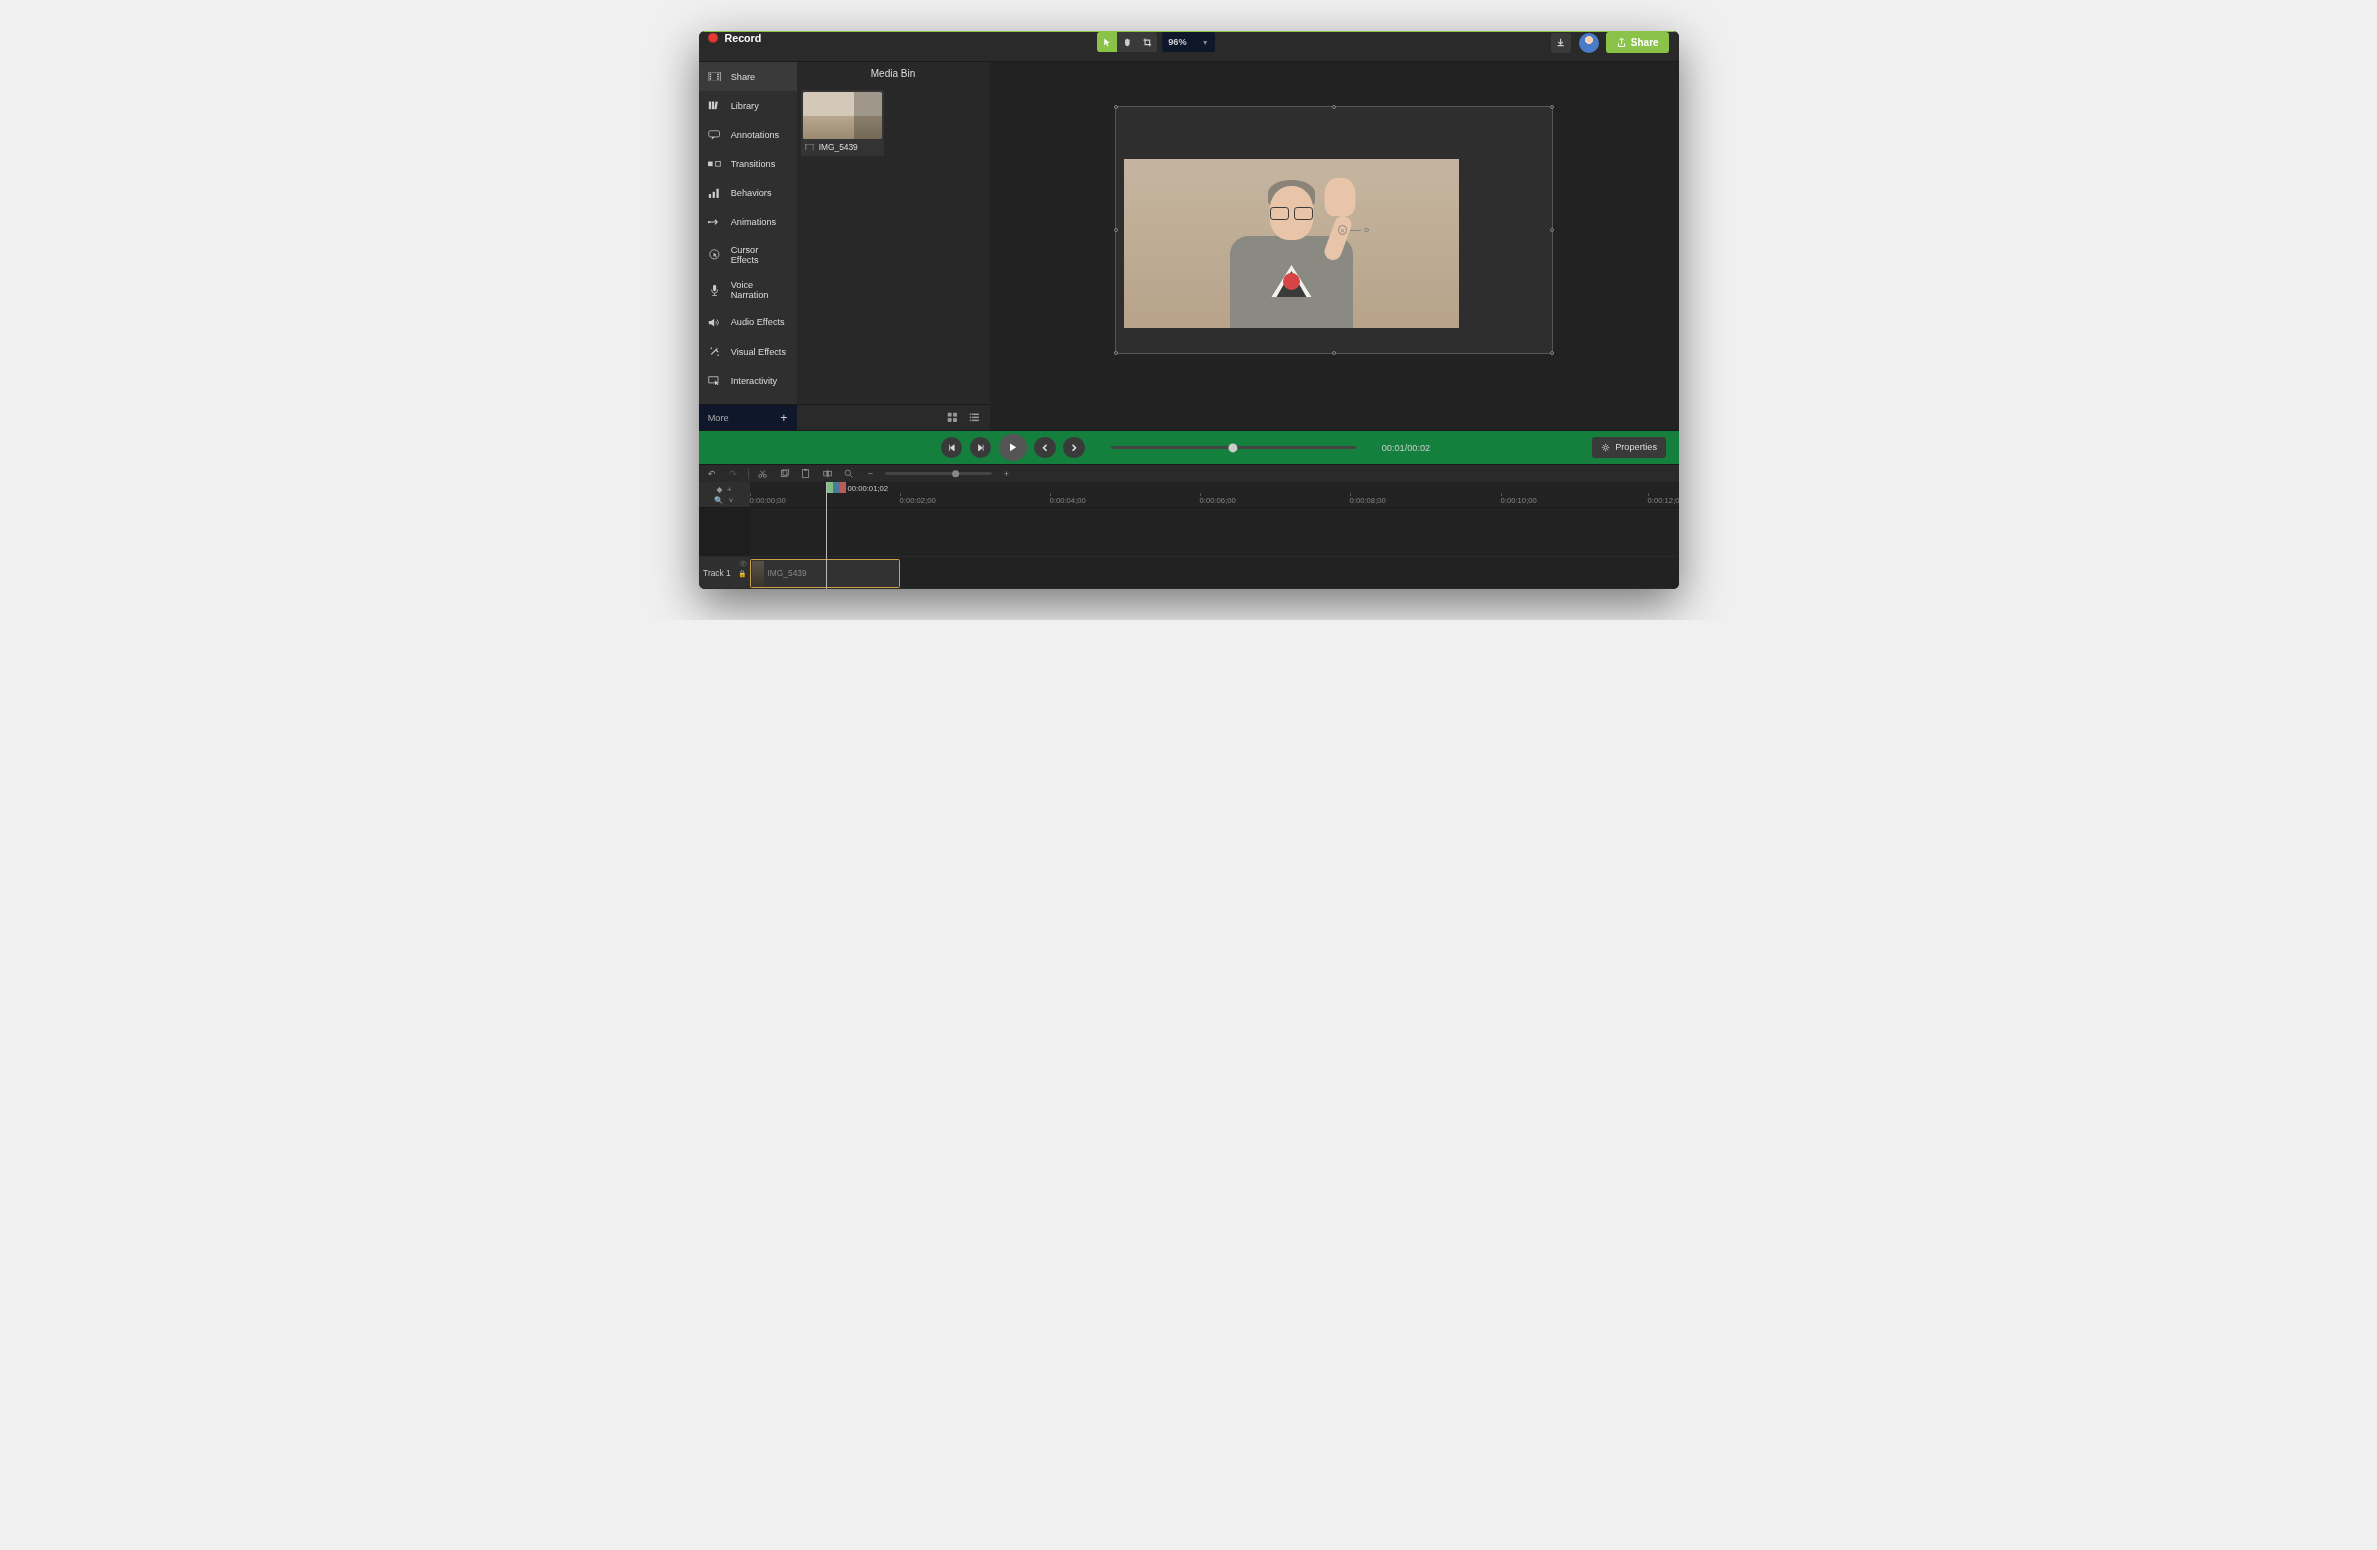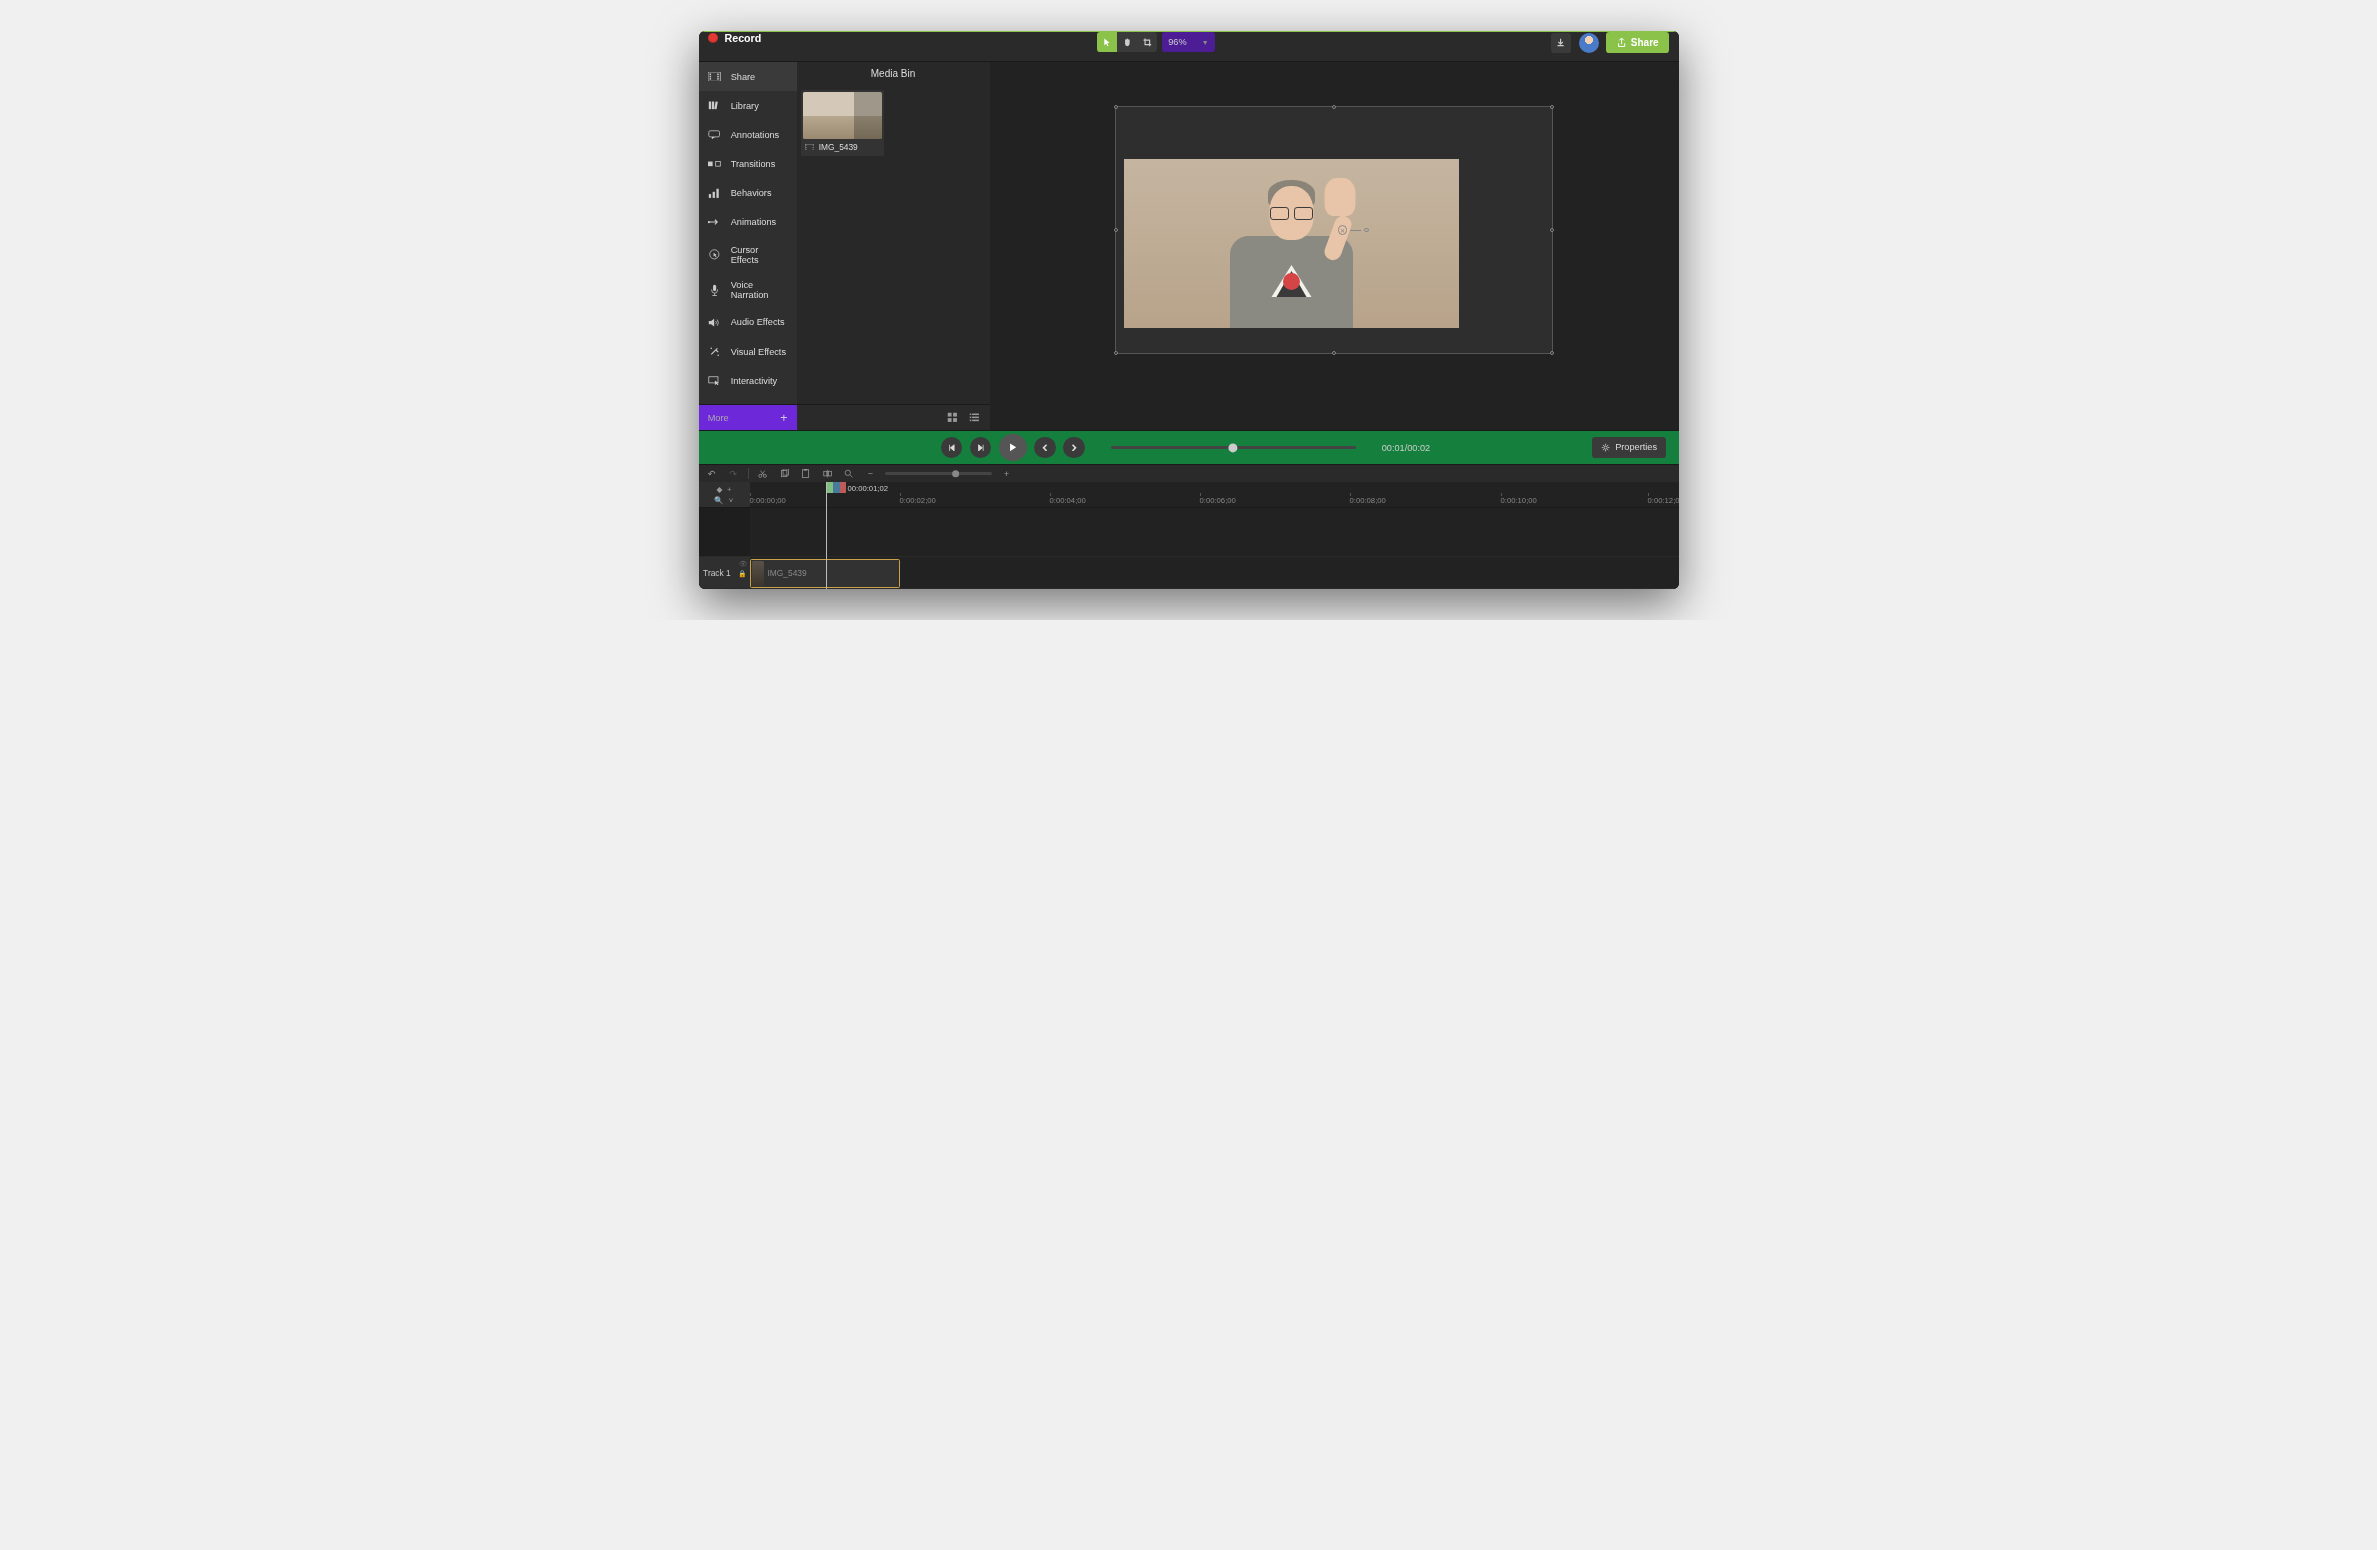--- a/index.html
+++ b/index.html
@@ -15,34 +15,34 @@
 .titletext svg { width: 9.2px; height: 9.2px; }
 
 .toolbar { height: 31px; background: #2a2a2a; border-top: 0.8px solid #8bc34a; border-bottom: 0.8px solid #1a1a1a; display: flex; align-items: flex-start; padding: 0 9.2px; justify-content: space-between; }
 .toolbar-left { display: flex; align-items: center; gap: 6.1px; }
 .record-btn { display: flex; align-items: center; gap: 6.1px; color: #fff; font-weight: 600; font-size: 10.7px; cursor: pointer; }
 .record-dot { width: 10.7px; height: 10.7px; border-radius: 50%; background: #e53935; box-shadow: inset 0 -0.8px 1.5px rgba(0,0,0,0.3); }
 .toolbar-center { display: flex; align-items: center; gap: 4.6px; }
 .tool-group { display: flex; border-radius: 3.1px; overflow: hidden; }
 .tool-btn { width: 20px; height: 20px; background: #3a3a3a; display: flex; align-items: center; justify-content: center; color: #ccc; cursor: pointer; }
 .tool-btn.active { background: #8bc34a; color: #fff; }
-.zoom-select { background: #4c1d95; color: #ccc; height: 20px; display: flex; align-items: center; padding: 0 6.1px; border-radius: 3.1px; font-size: 9.2px; gap: 15.3px; cursor: pointer; }
+.zoom-select { background: #0f172a; color: #ccc; height: 20px; display: flex; align-items: center; padding: 0 6.1px; border-radius: 3.1px; font-size: 9.2px; gap: 15.3px; cursor: pointer; font-weight: bold; }
 .zoom-caret { font-size: 6.9px; color: #888; }
 .toolbar-right { display: flex; align-items: center; gap: 7.7px; }
 .dl-btn { width: 20px; height: 20px; background: #3a3a3a; border-radius: 3.1px; display: flex; align-items: center; justify-content: center; color: #ccc; cursor: pointer; }
 .avatar { width: 20px; height: 20px; border-radius: 50%; background: linear-gradient(135deg,#5b9bd5,#4472c4); display: flex; align-items: center; justify-content: center; overflow: hidden; cursor: pointer; }
 .avatar-inner { width: 100%; height: 100%; background: radial-gradient(circle at 50% 35%, #f4d0b5 25%, #4a7bc8 26%); }
 .share-btn { background: #8bc34a; color: #fff; height: 21.4px; padding: 0 10.7px; border-radius: 3.1px; display: flex; align-items: center; gap: 4.6px; font-size: 10px; font-weight: 600; cursor: pointer; }
 
 .main { display: flex; height: 368px; background: #222; }
 .sidebar { width: 98px; background: #2f2f2f; display: flex; flex-direction: column; }
 .sidebar-item { display: flex; align-items: center; gap: 9.2px; padding: 7.7px 9.2px; color: #ddd; font-size: 9.2px; cursor: pointer; }
 .sidebar-item.active { background: #3a3a3a; }
 .sidebar-item .sicon { width: 13.8px; height: 13.8px; display: flex; align-items: center; justify-content: center; color: #ccc; flex-shrink: 0; }
-.sidebar-footer { margin-top: auto; height: 26px; background: #6d28d9; display: flex; align-items: center; justify-content: space-between; padding: 0 9.2px; color: #aaa; font-size: 9.2px; border-top: 0.8px solid #1a1a1a; }
+.sidebar-footer { margin-top: auto; height: 26px; background: #0f172a; display: flex; align-items: center; justify-content: space-between; padding: 0 9.2px; color: #aaa; font-size: 9.2px; border-top: 0.8px solid #1a1a1a; }
 
 .mediabin { width: 193px; background: #282828; display: flex; flex-direction: column; }
 .mediabin-header { height: 23px; display: flex; align-items: center; justify-content: center; color: #ddd; font-size: 10px; font-weight: 500; }
 .media-items { flex: 1; padding: 4.6px; }
 .media-item { width: 83px; background: #333; border-radius: 1.5px; padding: 2.3px; cursor: pointer; }
 .media-thumb { width: 100%; height: 47px; background: linear-gradient(180deg, #d4c9b8 0%, #d4c9b8 50%, #b8a890 50%, #9a8a72 100%); border-radius: 1.5px; position: relative; }
 .media-thumb::after { content:''; position:absolute; inset:0; background: linear-gradient(90deg, transparent 0%, transparent 65%, rgba(0,0,0,0.25) 65%, rgba(0,0,0,0.25) 100%); }
 .media-label { display: flex; align-items: center; gap: 4.6px; color: #ddd; font-size: 8.4px; padding: 3.1px 1.5px 1.5px; }
 .mediabin-footer { height: 26px; display: flex; align-items: center; justify-content: flex-end; padding: 0 7.7px; gap: 6.1px; border-top: 0.8px solid #1a1a1a; background:#2a2a2a; }
 .view-btn { width: 15.3px; height: 15.3px; color: #999; cursor: pointer; display:flex; align-items:center; justify-content:center; }

